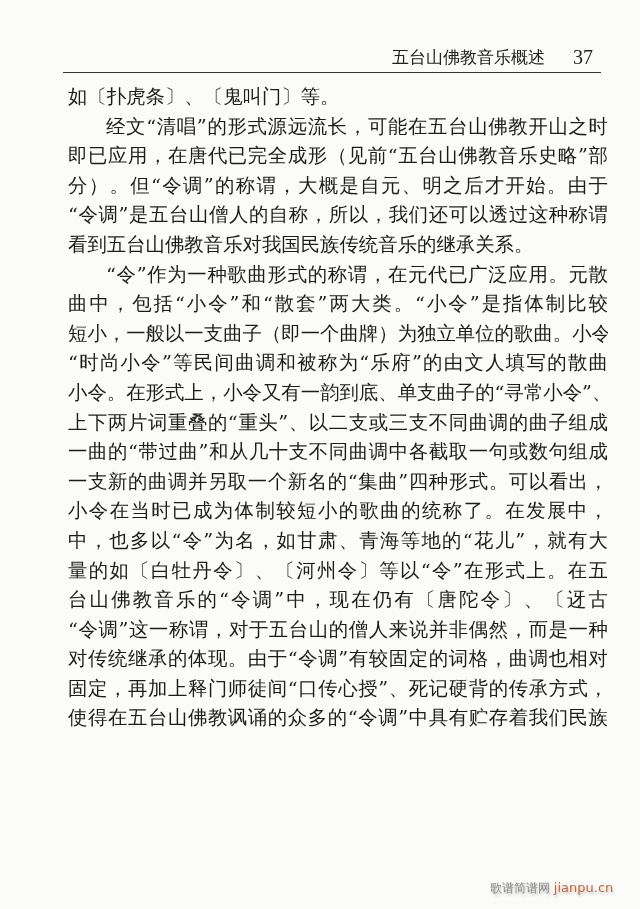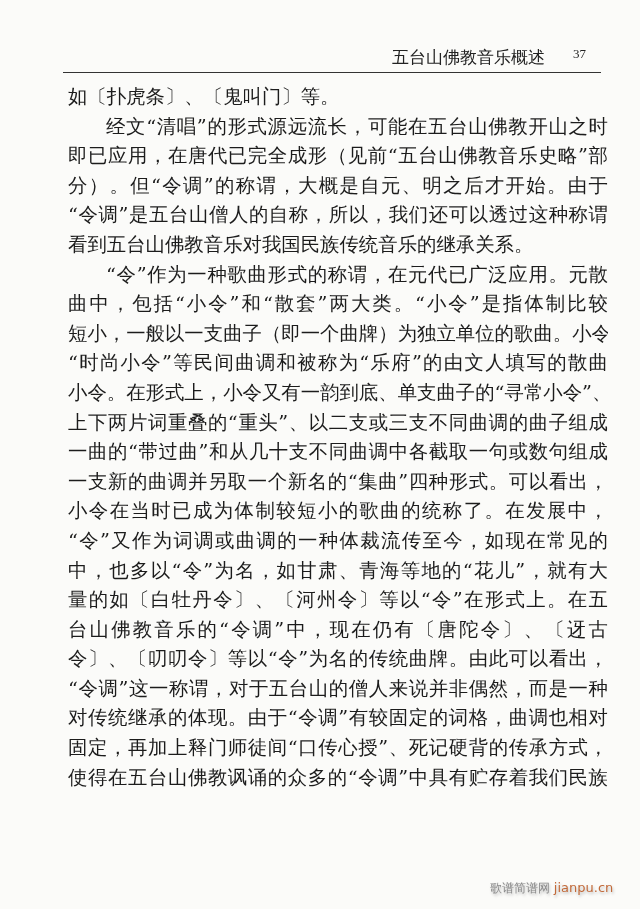--- a/index.html
+++ b/index.html
@@ -8,21 +8,21 @@
       background: #fbfbf9;
       font-family: "DejaVu Serif", "Liberation Serif", serif;
       color: #1c1c1c;
     }
     .page { position: absolute; left: 0; top: 0; width: 640px; height: 909px; }
     .running-head {
       position: absolute; left: 392px; top: 46px; width: 210px;
       font-size: 17px; letter-spacing: 0px; white-space: nowrap;
       color: #222;
     }
-    .running-head .num { position: absolute; left: 181px; top: 0; font-family: "Liberation Serif", serif; font-size: 13px; }
+    .running-head .num { position: absolute; left: 181px; top: 0; font-family: "Liberation Serif", serif; font-size: 20px; }
     .head-rule {
       position: absolute; left: 63px; top: 72px; width: 538px; height: 0;
       border-top: 1.6px solid #333;
     }
     .body-text { position: absolute; left: 68px; top: 82px; width: 540px; }
     .line {
       height: 29.6px; line-height: 29.6px; font-size: 19.4px;
       white-space: nowrap; text-align: justify; text-align-last: justify;
       overflow: hidden;
     }
@@ -54,25 +54,23 @@
       <div class="line last">看到五台山佛教音乐对我国民族传统音乐的继承关系。</div>
       <div class="line indent">“令”作为一种歌曲形式的称谓，在元代已广泛应用。元散</div>
       <div class="line">曲中，包括“小令”和“散套”两大类。“小令”是指体制比较</div>
       <div class="line">短小，一般以一支曲子（即一个曲牌）为独立单位的歌曲。小令</div>
       <div class="line">“时尚小令”等民间曲调和被称为“乐府”的由文人填写的散曲</div>
       <div class="line">小令。在形式上，小令又有一韵到底、单支曲子的“寻常小令”、</div>
       <div class="line">上下两片词重叠的“重头”、以二支或三支不同曲调的曲子组成</div>
       <div class="line">一曲的“带过曲”和从几十支不同曲调中各截取一句或数句组成</div>
       <div class="line">一支新的曲调并另取一个新名的“集曲”四种形式。可以看出，</div>
       <div class="line">小令在当时已成为体制较短小的歌曲的统称了。在发展中，</div>
-      <div class="line">“令”又作为词调或曲调的一种体裁流传至今，如现在常见的</div>
       <div class="line">中，也多以“令”为名，如甘肃、青海等地的“花儿”，就有大</div>
       <div class="line">量的如〔白牡丹令〕、〔河州令〕等以“令”在形式上。在五</div>
       <div class="line">台山佛教音乐的“令调”中，现在仍有〔唐陀令〕、〔迓古</div>
-      <div class="line">令〕、〔叨叨令〕等以“令”为名的传统曲牌。由此可以看出，</div>
       <div class="line">“令调”这一称谓，对于五台山的僧人来说并非偶然，而是一种</div>
       <div class="line">对传统继承的体现。由于“令调”有较固定的词格，曲调也相对</div>
       <div class="line">固定，再加上释门师徒间“口传心授”、死记硬背的传承方式，</div>
       <div class="line">使得在五台山佛教讽诵的众多的“令调”中具有贮存着我们民族</div>
     </div>
 
   <div class="watermark">
     <span>歌谱简谱网</span>
     <span class="domain">jianpu.cn</span>
   </div>

